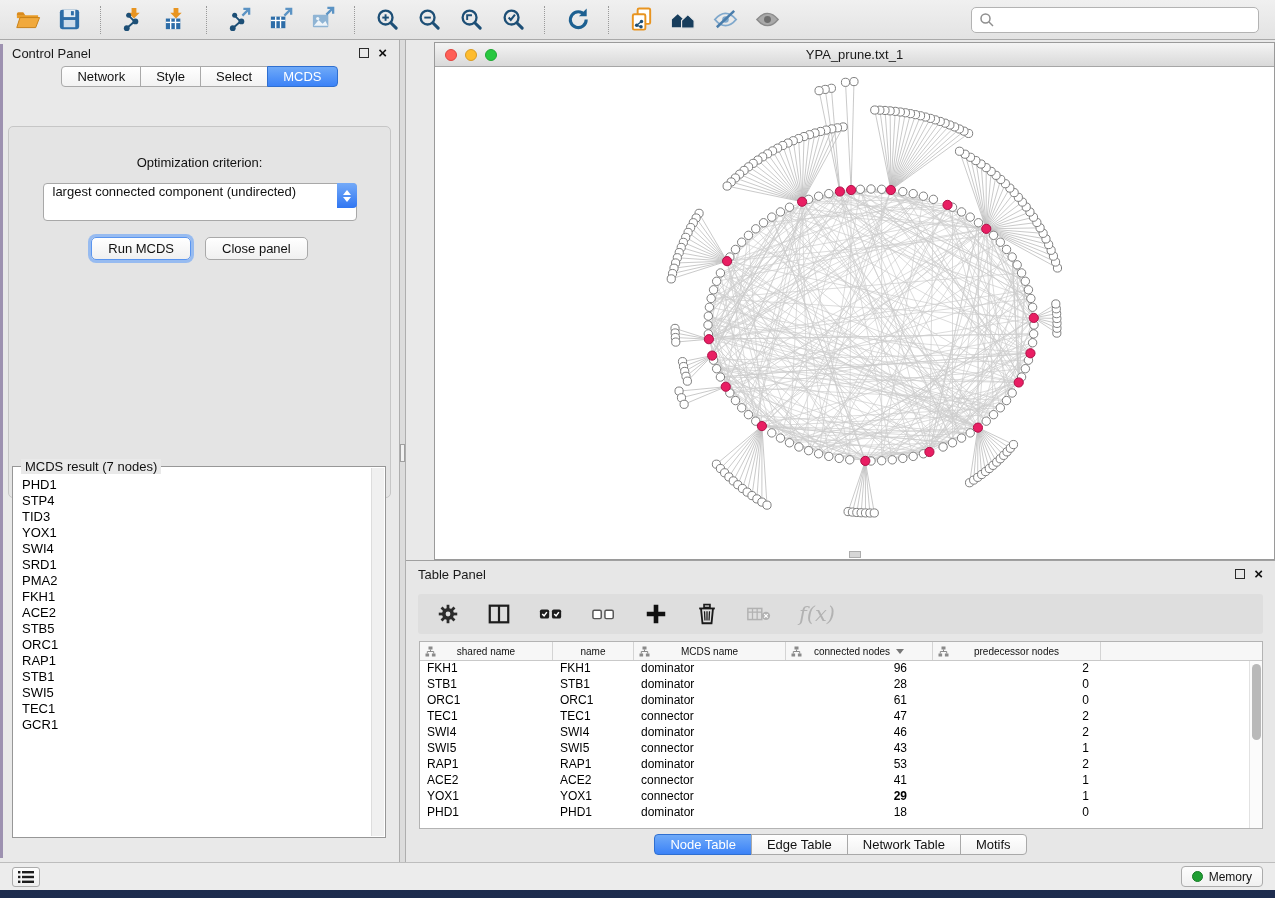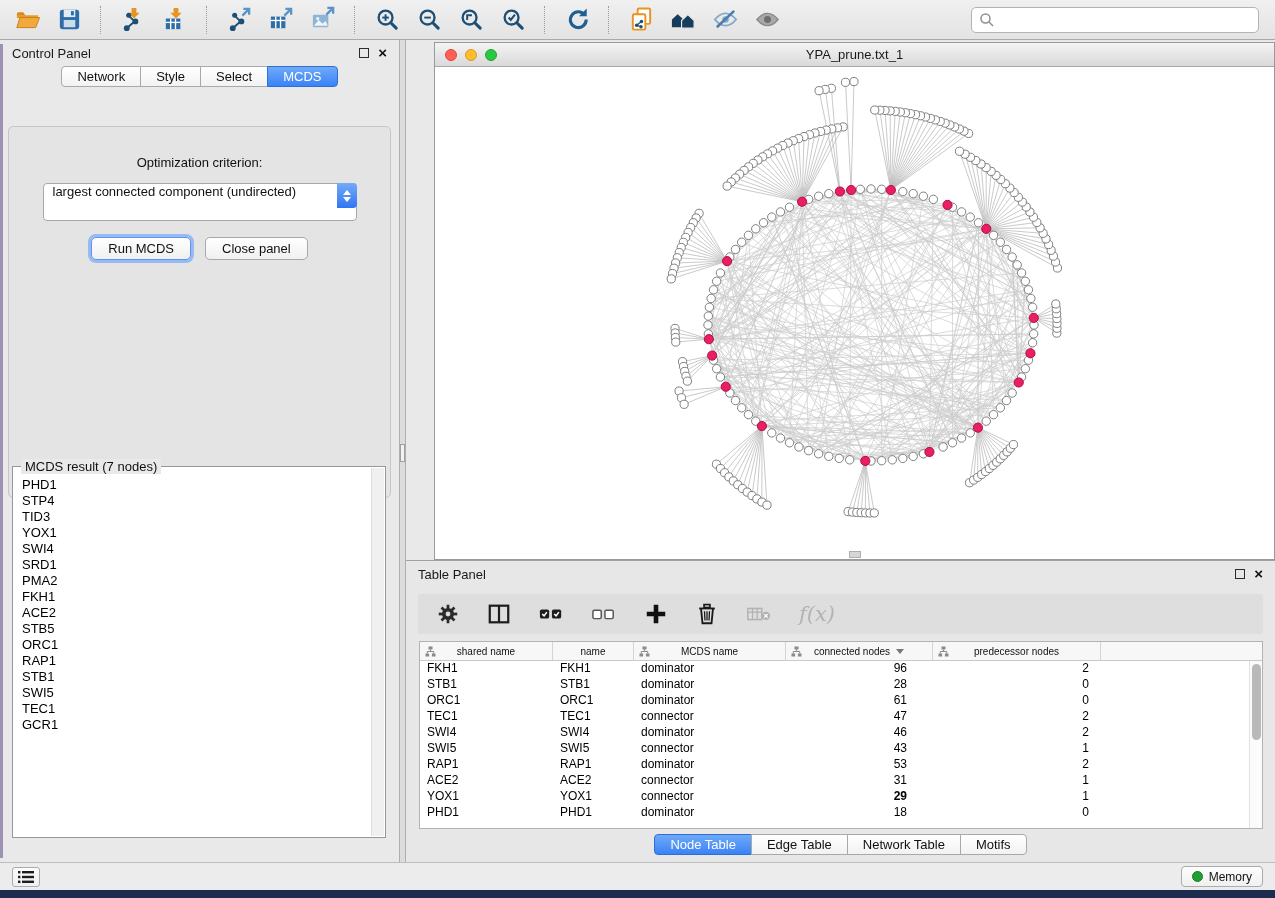--- a/index.html
+++ b/index.html
@@ -1218,21 +1218,21 @@
             <div class="td" style="width: 133px; padding-left: 7px;">RAP1</div>
             <div class="td" style="width: 81px; padding-left: 7px;">RAP1</div>
             <div class="td" style="width: 152px; padding-left: 7px;">dominator</div>
             <div class="td" style="width: 147px; text-align: right; padding-right: 26px;">53</div>
             <div class="td" style="width: 168px; text-align: right; padding-right: 12px;">2</div>
           </div>
           <div class="tr">
             <div class="td" style="width: 133px; padding-left: 7px;">ACE2</div>
             <div class="td" style="width: 81px; padding-left: 7px;">ACE2</div>
             <div class="td" style="width: 152px; padding-left: 7px;">connector</div>
-            <div class="td" style="width: 147px; text-align: right; padding-right: 26px;">31</div>
+            <div class="td" style="width: 147px; text-align: right; padding-right: 26px;">41</div>
             <div class="td" style="width: 168px; text-align: right; padding-right: 12px;">1</div>
           </div>
           <div class="tr">
             <div class="td" style="width: 133px; padding-left: 7px;">YOX1</div>
             <div class="td" style="width: 81px; padding-left: 7px;">YOX1</div>
             <div class="td" style="width: 152px; padding-left: 7px;">connector</div>
             <div class="td" style="width: 147px; text-align: right; padding-right: 26px; font-weight: bold;">29</div>
             <div class="td" style="width: 168px; text-align: right; padding-right: 12px;">1</div>
           </div>
           <div class="tr">

